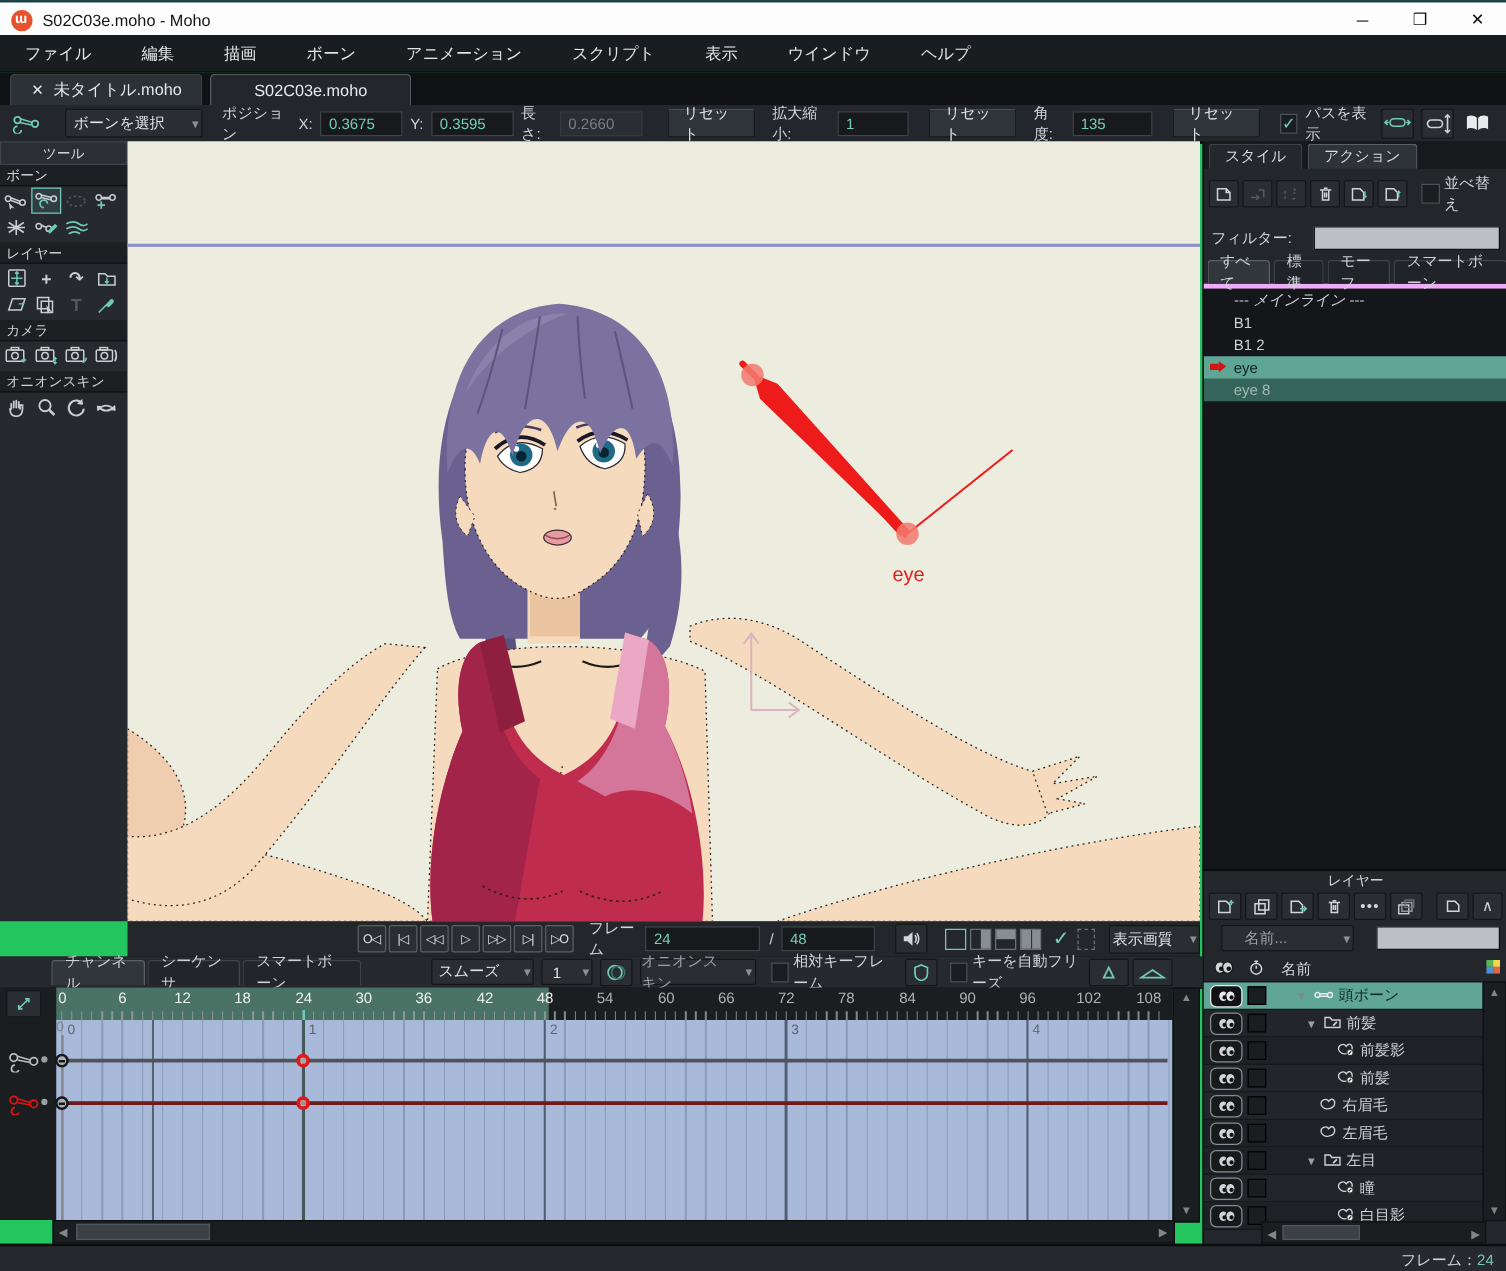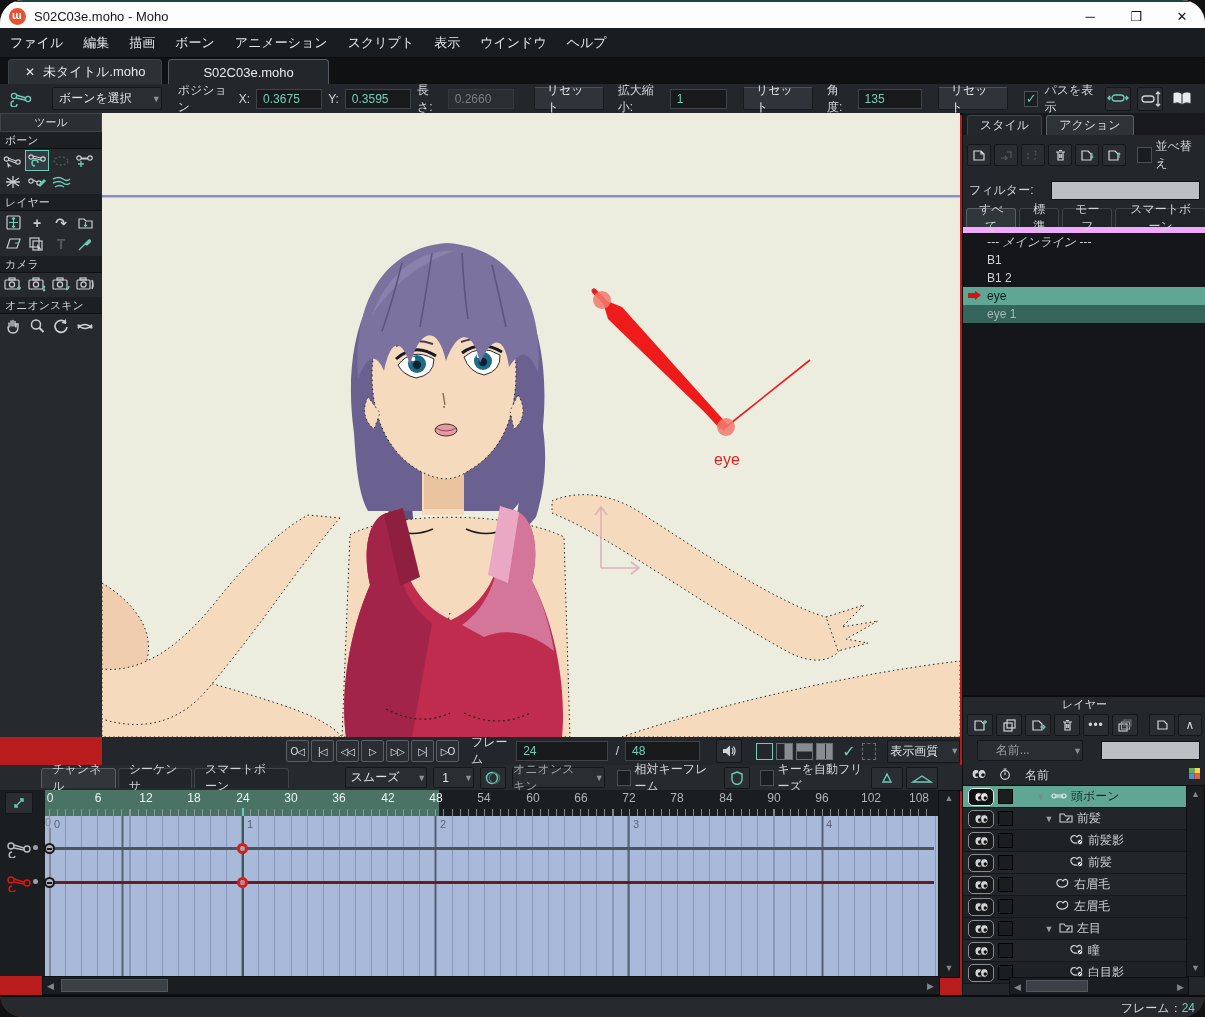--- a/index.html
+++ b/index.html
@@ -1,34 +1,34 @@
 <!DOCTYPE html>
 <html><head>
 <meta charset="utf-8">
 <style>
   html,body{margin:0;padding:0;background:#101214;}
-  #app{position:relative;width:1205px;height:1017px;background:#b91c1c;
+  #app{position:relative;width:1205px;height:1017px;background:#22c55e;
        font-family:"Liberation Sans","DejaVu Sans",sans-serif;color:#d2d6da;
-       font-size:12px;overflow:hidden;user-select:none;border-radius:23px;}
+       font-size:12px;overflow:hidden;user-select:none;}
   .abs{position:absolute;}
   
   .titlebar{left:0;top:0;width:1205px;height:28px;background:#fdfdfd;color:#141414;
             border-top:2px solid #1c4446;display:flex;align-items:center;}
   .titlebar .logo{width:17px;height:17px;border-radius:50%;background:#e8512e;margin:0 8px 0 9px;
                   position:relative;}
   .titlebar .logo::after{content:"ɯ";color:#fff;font-size:11px;font-weight:bold;
                   position:absolute;left:3px;top:1px;}
   .titlebar .ttl{font-size:13px;}
   .wbtns{margin-left:auto;display:flex;height:100%;}
   .wbtn{width:46px;height:100%;display:flex;align-items:center;justify-content:center;
         font-size:13px;color:#111;}
   
   .menubar{left:0;top:28px;width:1205px;height:29px;background:#1a1d20;display:flex;
            align-items:center;border-bottom:1px solid #0a0c0d;}
-  .menuitem{padding:0 10px;font-size:13px;color:#e4e7ea;}
+  .menuitem{padding:0 20px;font-size:13px;color:#e4e7ea;}
   
   .tabbar{left:0;top:58px;width:1205px;height:26px;background:#0f1113;display:flex;align-items:flex-end;}
   .doctab{height:24px;display:flex;align-items:center;padding:0 16px;font-size:13px;
           border:1px solid #3c4247;border-bottom:none;border-radius:4px 4px 0 0;}
   .doctab.inactive{background:#2c3136;margin-left:8px;color:#e4e7ea;}
   .doctab.active{background:#23272b;margin-left:6px;border-color:#565c62;color:#e8ebee;
                  padding:0 34px;}
   .tabclose{color:#e8ebee;font-weight:bold;margin-right:8px;font-size:12px;}
   
   .mtoolbar{left:0;top:84px;width:1205px;height:29px;background:#23272b;
@@ -67,21 +67,21 @@
   .rtop{left:962px;top:113px;width:243px;height:582px;background:#23272b;
         border-left:1px solid #0a0c0d;}
   .rtabs{display:flex;align-items:flex-end;height:22px;background:#17191c;}
   .rtab{height:19px;padding:0 12px;display:flex;align-items:center;font-size:12px;
         border:1px solid #3e444a;border-bottom:none;border-radius:3px 3px 0 0;margin-left:4px;
         background:#24282c;color:#d8dce0;}
   .rtab.active{background:#2e3338;border-color:#5a6066;}
   .abar{display:flex;align-items:center;gap:3px;padding:3px 4px;}
   .filterrow{display:flex;align-items:center;gap:18px;padding:6px 6px;}
   .lightinput{height:17px;background:#bcc0c4;border:1px solid #101214;flex:1;}
-  .subtabs{display:flex;align-items:flex-end;height:21px;border-bottom:6px solid #f0abfc;text-align:center;}
+  .subtabs{display:flex;align-items:flex-end;height:21px;border-bottom:4px solid #f0abfc;}
   .subtab{height:18px;padding:0 9px;display:flex;align-items:center;font-size:12px;
           border:1px solid #3e444a;border-bottom:none;border-radius:3px 3px 0 0;margin-left:3px;
           background:#202428;color:#cfd3d7;}
   .subtab.active{background:#31363b;border-color:#5a6066;}
   .actionlist{background:#141619;height:470px;overflow:hidden;}
   .actrow{height:18px;display:flex;align-items:center;padding-left:24px;font-size:12px;color:#cfd3d7;}
   .actrow.mainline{font-style:italic;}
   .actrow.sel{background:#5fa695;color:#10201c;position:relative;}
   .actrow.sel2{background:#35645a;color:#a4bab3;}
   .redarrow{position:absolute;left:5px;top:4px;width:0;height:0;}
@@ -542,21 +542,21 @@
       <span class="subtab">スマートボーン</span>
     </div>
     <div class="actionlist">
       <div class="actrow mainline">--- メインライン ---</div>
       <div class="actrow">B1</div>
       <div class="actrow">B1 2</div>
       <div class="actrow sel">
         <span class="redarrow"></span>
         <span>eye</span>
       </div>
-      <div class="actrow sel2">eye 1</div>
+      <div class="actrow sel2">eye 8</div>
     </div>
   </div>
 
   <div class="abs playbar">
     <span style="width:218px"></span>
     <span class="pbtn">O◁</span>
     <span class="pbtn">|◁</span>
     <span class="pbtn">◁◁</span>
     <span class="pbtn">▷</span>
     <span class="pbtn">▷▷</span>

